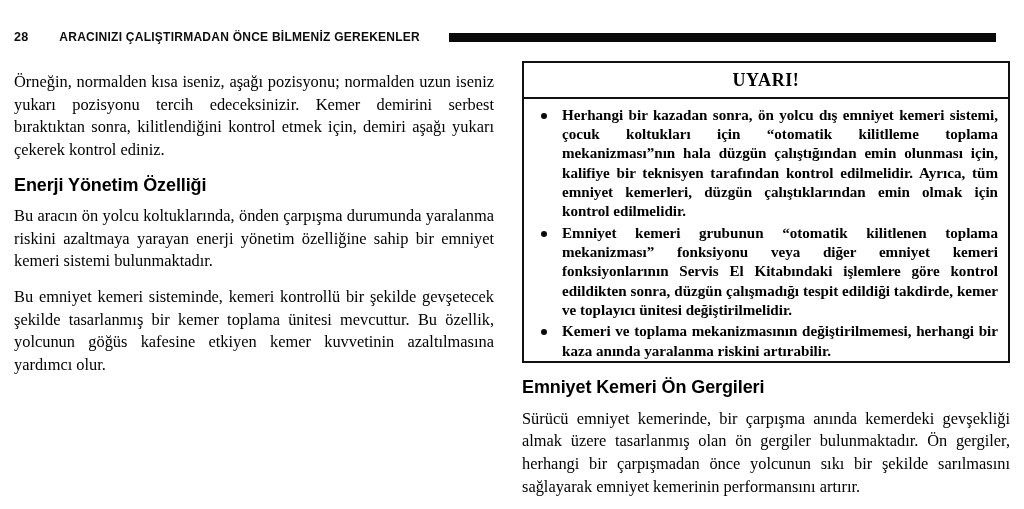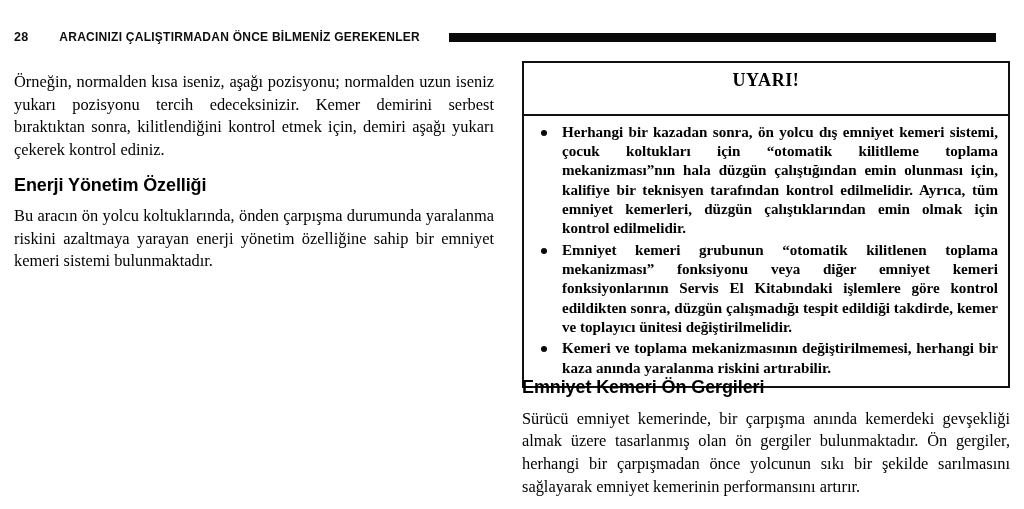--- a/index.html
+++ b/index.html
@@ -106,32 +106,32 @@
     position: absolute;
     left: 522px;
     top: 61px;
     width: 488px;
     border: 2px solid #111111;
     box-sizing: border-box;
     background: #ffffff;
   }
   .warning-title-bar {
     border-bottom: 2px solid #111111;
-    padding: 8px 0 23px 0;
+    padding: 8px 0 6px 0;
     text-align: center;
   }
   .warning-title {
     font-family: "Liberation Serif", serif;
     font-weight: bold;
     font-size: 18px;
     letter-spacing: 0.6px;
     line-height: 1.1;
   }
   .warning-body {
-    padding: 7px 10px 8px 8px;
+    padding: 7px 10px 0 8px;
   }
   ul.warning-list {
     list-style: none;
     margin: 0;
     padding: 0;
   }
   ul.warning-list > li {
     position: relative;
     padding-left: 30px;
     margin: 0 0 2px 0;
@@ -176,20 +176,21 @@
 
   <div class="columns">
 
     <div class="col col-left">
       <p class="body-text">Örneğin, normalden kısa iseniz, aşağı pozisyonu; normalden uzun iseniz yukarı pozisyonu tercih edeceksinizir. Kemer demirini serbest bıraktıktan sonra, kilitlendiğini kontrol etmek için, demiri aşağı yukarı çekerek kontrol ediniz.</p>
 
       <h2 class="section-heading">Enerji Yönetim Özelliği</h2>
 
       <p class="body-text">Bu aracın ön yolcu koltuklarında, önden çarpışma durumunda yaralanma riskini azaltmaya yarayan enerji yönetim özelliğine sahip bir emniyet kemeri sistemi bulunmaktadır.</p>
 
+      <p class="body-text">Bu emniyet kemeri sisteminde, kemeri kontrollü bir şekilde gevşetecek şekilde tasarlanmış bir kemer toplama ünitesi mevcuttur. Bu özellik, yolcunun göğüs kafesine etkiyen kemer kuvvetinin azaltılmasına yardımcı olur.</p>
     </div>
 
   </div>
 
   <div class="warning-box">
     <div class="warning-title-bar">
       <span class="warning-title">UYARI!</span>
     </div>
     <div class="warning-body">
       <ul class="warning-list">

